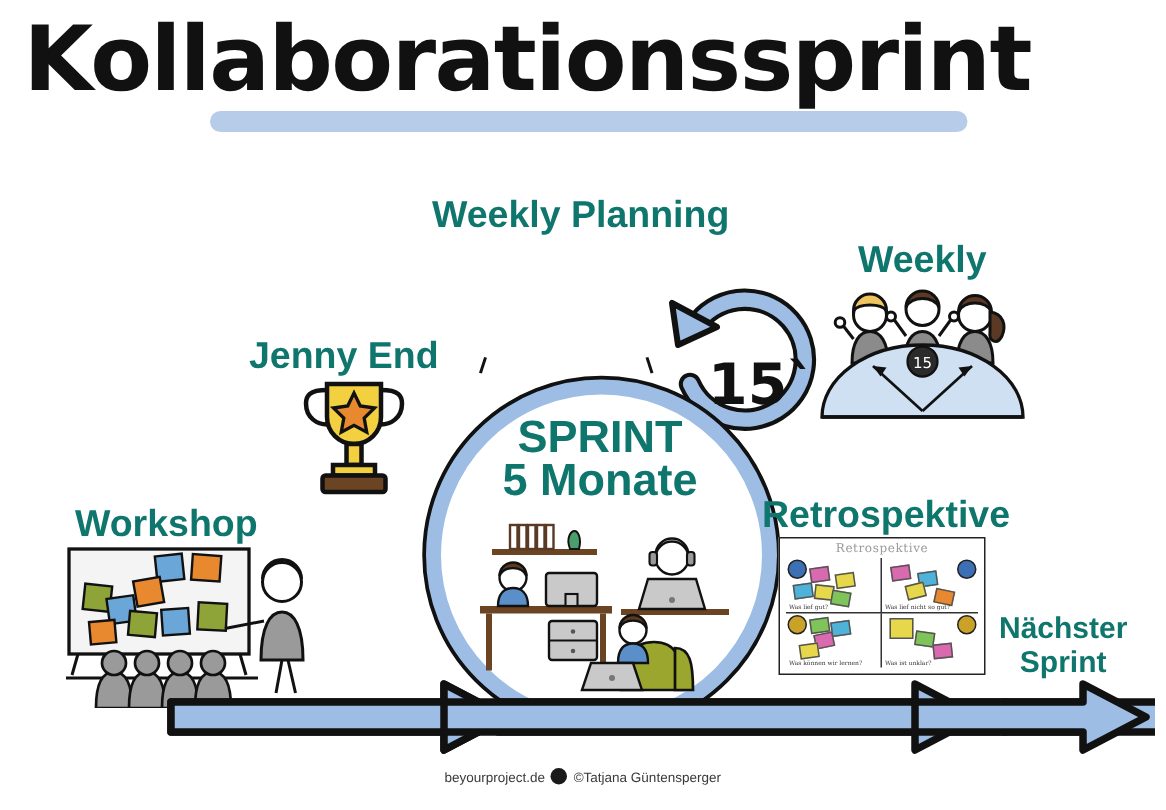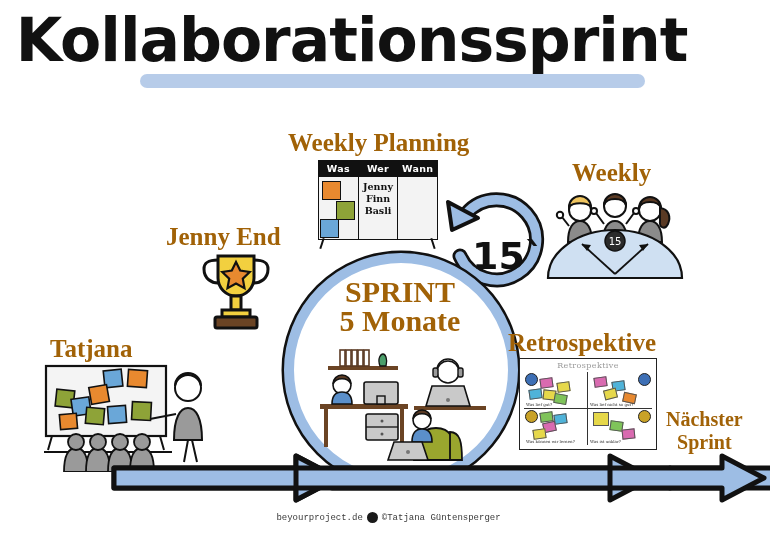--- a/index.html
+++ b/index.html
@@ -21,22 +21,22 @@
     letter-spacing:-1px;line-height:64px;
     white-space:nowrap;
   }
   #title-underline{
     left:140px;top:74px;width:505px;height:14px;
     background:#b3c9e8;border-radius:8px;opacity:.95;
   }
 
   
   .hand-label{
-    font-family:Liberation Serif, serif;
-    font-weight:bold;color:#a16207;
+    font-family:Liberation Sans, sans-serif;
+    font-weight:bold;color:#0f766e;
     white-space:nowrap;line-height:1.05;
   }
 
   
   #weekly-planning-label{left:288px;top:130px;font-size:25px;}
   #planning-table{
     left:318px;top:160px;width:118px;height:78px;
     border:1.6px solid #111;background:#f2f2f2;
     display:flex;
   }
@@ -107,62 +107,40 @@
 
   
   #naechster-sprint{left:666px;top:408px;font-size:20px;text-align:center;line-height:23px;}
 
   
   #bottom-arrow{left:110px;top:452px;width:660px;height:56px;}
 
   
   #credit{
     left:0;top:512px;width:777px;text-align:center;
-    font-size:9px;color:#3a3a3a;font-family:Liberation Mono, monospace;
+    font-size:9px;color:#3a3a3a;font-family:Liberation Sans, sans-serif;
     display:flex;align-items:center;justify-content:center;gap:4px;
   }
   #credit-dot{
     width:11px;height:11px;border-radius:50%;background:#1a1a1a;
     display:inline-block;
   }
 </style>
 </head>
 <body>
 
 <div class="stage">
 
   <div class="abs" id="title-block">
     <div id="page-title" class="hand-label" style="display:inline-block">Kollaborationssprint</div>
   </div>
   <div class="abs" id="title-underline"></div>
 
   <div class="abs hand-label" id="weekly-planning-label">Weekly Planning</div>
 
-  <div class="abs" id="planning-table">
-    <div class="pt-col">
-      <div class="pt-head">Was</div>
-      <div class="pt-body">
-        <div class="note" id="note-0"></div>
-        <div class="note" id="note-1"></div>
-        <div class="note" id="note-2"></div>
-      </div>
-    </div>
-    <div class="pt-col">
-      <div class="pt-head">Wer</div>
-      <div class="pt-body">
-        <div class="pt-names">Jenny</div>
-        <div class="pt-names" style="padding-top:0">Finn</div>
-        <div class="pt-names" style="padding-top:0">Basli</div>
-      </div>
-    </div>
-    <div class="pt-col">
-      <div class="pt-head">Wann</div>
-      <div class="pt-body"></div>
-    </div>
-  </div>
   <div class="abs tbl-leg" style="left:321px;top:238px;transform:rotate(18deg)"></div>
   <div class="abs tbl-leg" style="left:432px;top:238px;transform:rotate(-18deg)"></div>
 
   <div class="abs hand-label" id="weekly-end-label">Jenny End</div>
   <svg class="abs" id="trophy" viewBox="0 0 76 84">
     <path d="M20 6 h36 v22 a18 18 0 0 1 -36 0 z" fill="#f2d03f" stroke="#111" stroke-width="3"></path>
     <path d="M20 10 c-12 0 -14 4 -14 9 c0 10 8 14 14 14" fill="none" stroke="#111" stroke-width="3"></path>
     <path d="M56 10 c12 0 14 4 14 9 c0 10 -8 14 -14 14" fill="none" stroke="#111" stroke-width="3"></path>
     <path d="M38 12 l4.2 8.6 9.5 1.4 -6.9 6.7 1.7 9.4 -8.5 -4.5 -8.5 4.5 1.7 -9.4 -6.9 -6.7 9.5 -1.4 z" fill="#e8892f" stroke="#111" stroke-width="2.2"></path>
     <rect x="33" y="46" width="10" height="14" fill="#f2d03f" stroke="#111" stroke-width="3"></rect>
@@ -296,21 +274,21 @@
       <div class="retro-q">
         <div class="rbadge" style="right:1px;top:1px;background:#c9a227"></div>
         <div class="rnote" style="left:5px;top:3px;width:14px;height:12px;background:#e6d84a;transform:rotate(0deg)"></div>
         <div class="rnote" style="left:22px;top:12px;background:#7fc45a;transform:rotate(8deg)"></div>
         <div class="rnote" style="left:34px;top:20px;background:#d96ab0;transform:rotate(-6deg)"></div>
         <div class="retro-qlabel">Was ist unklar?</div>
       </div>
     </div>
   </div>
 
-  <div class="abs hand-label" id="workshop-label">Tatjana</div>
+  <div class="abs hand-label" id="workshop-label">Workshop</div>
   <svg class="abs" id="workshop-scene" viewBox="0 0 178 110">
     <rect x="4" y="4" width="120" height="70" fill="#f4f4f4" stroke="#111" stroke-width="2.2"></rect>
     <path d="M10 74 l-4 14 M118 74 l4 14" stroke="#111" stroke-width="2"></path>
     <path d="M2 90 h128" stroke="#111" stroke-width="2"></path>
     <g stroke="#111" stroke-width="1.6">
       <rect x="62" y="8" width="18" height="17" fill="#6aa7d8" transform="rotate(-6 71 16)"></rect>
       <rect x="86" y="8" width="19" height="17" fill="#e8892f" transform="rotate(4 95 16)"></rect>
       <rect x="48" y="24" width="18" height="17" fill="#e8892f" transform="rotate(-10 57 32)"></rect>
       <rect x="14" y="28" width="18" height="17" fill="#8ea338" transform="rotate(6 23 36)"></rect>
       <rect x="30" y="36" width="18" height="17" fill="#6aa7d8" transform="rotate(-8 39 44)"></rect>

